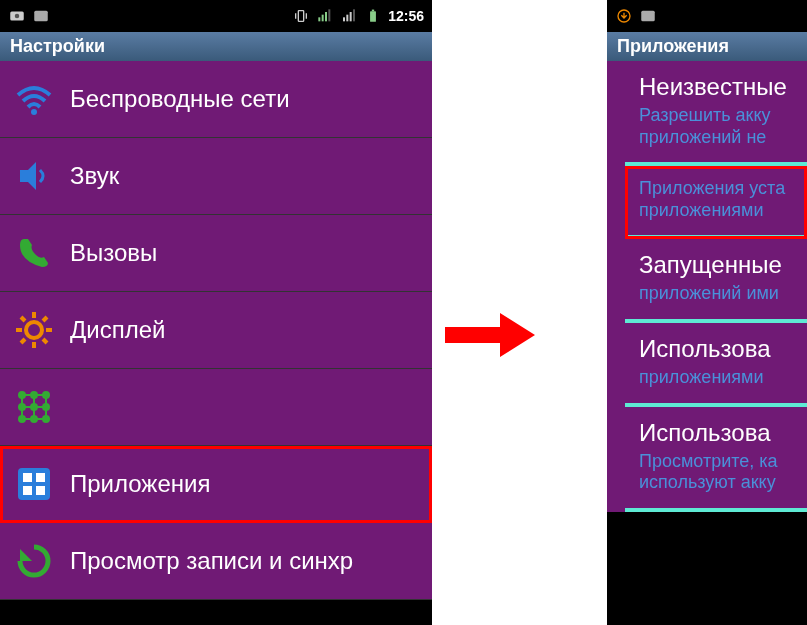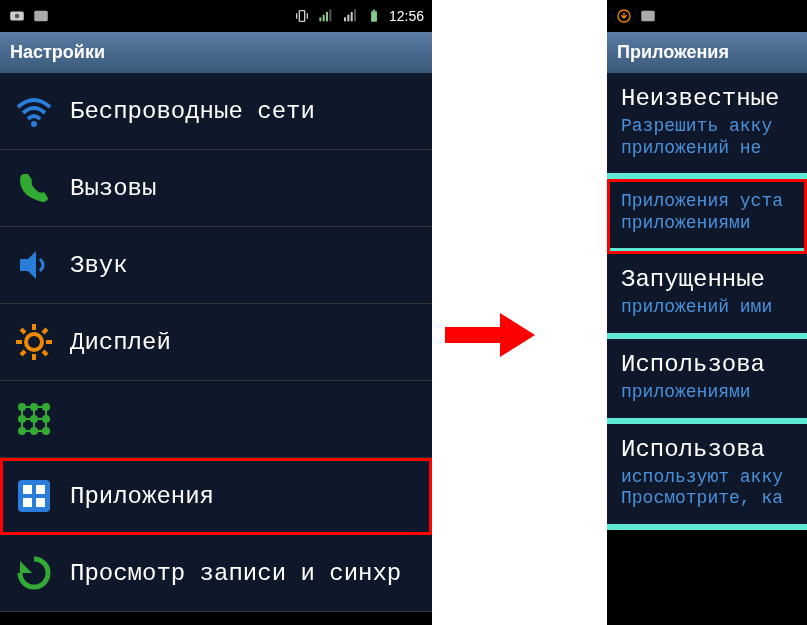--- a/index.html
+++ b/index.html
@@ -40,28 +40,27 @@
     }
     .status-icon {
       width: 18px;
       height: 18px;
       display: inline-flex;
       align-items: center;
       justify-content: center;
     }
     .header {
       background: linear-gradient(#5a7ca3, #3a5a7a);
-      padding: 10px 10px;
+      padding: 4px 10px;
       color: #fff;
       font-size: 18px;
       font-weight: bold;
     }
     .list {
-      background: #0f172a;
-      font-family: Liberation Mono, monospace;
+      background: #701a75;
     }
     .list-item {
       display: flex;
       align-items: center;
       padding: 18px 14px;
       border-bottom: 1px solid #333;
       color: #fff;
       gap: 16px;
     }
     .list-item.highlighted {
@@ -86,40 +85,41 @@
       justify-content: center;
       padding-top: 310px;
     }
     .arrow {
       width: 100px;
       height: 50px;
     }
     
     .apps-item {
       padding: 12px 14px 14px 14px;
-      border-bottom: 6px solid #5eead4;
-      color: #fff;
+      border-bottom: 4px solid #5eead4;
+      color: #fff;
+      margin-left: 18px;
     }
     .apps-item.highlighted {
       outline: 3px solid #f00;
       outline-offset: -3px;
     }
     .apps-title {
       font-size: 24px;
       color: #fff;
       margin-bottom: 4px;
       white-space: nowrap;
     }
     .apps-sub {
       font-size: 18px;
       color: #4a90d9;
       line-height: 1.2;
       white-space: nowrap;
     }
-    .time { font-weight: normal; }
+    .time { font-weight: bold; }
   </style>
 </head>
 <body>
 
 <div class="phone">
   <div class="status-bar">
     <div class="status-left">
       <span class="status-icon">
         <svg viewBox="0 0 24 24" width="18" height="18">
             <rect x="3" y="6" width="18" height="12" rx="2" fill="#ccc"></rect>
@@ -178,34 +178,34 @@
             <path d="M14 28 Q20 22 26 28" stroke="#2a7edb" stroke-width="4" fill="none"></path>
             <circle cx="20" cy="33" r="3" fill="#2a7edb"></circle>
           </svg>
       </span>
       <span class="item-label">Беспроводные сети</span>
     </div>
 
     <div class="list-item">
       <span class="item-icon">
         <svg viewBox="0 0 40 40" width="40" height="40">
-            <path d="M10 6 Q6 6 6 12 Q6 28 28 34 Q34 34 34 30 L30 24 Q26 26 22 22 Q16 16 18 12 L14 6 Z" fill="#3a3"></path>
-          </svg>
-      </span>
-      <span class="item-label">Вызовы</span>
-    </div>
-
-    <div class="list-item">
-      <span class="item-icon">
-        <svg viewBox="0 0 40 40" width="40" height="40">
             <path d="M6 14 L14 14 L22 6 L22 34 L14 26 L6 26 Z" fill="#2a7edb"></path>
             <path d="M26 14 Q32 20 26 26" stroke="#2a7edb" stroke-width="3" fill="none"></path>
           </svg>
       </span>
       <span class="item-label">Звук</span>
+    </div>
+
+    <div class="list-item">
+      <span class="item-icon">
+        <svg viewBox="0 0 40 40" width="40" height="40">
+            <path d="M10 6 Q6 6 6 12 Q6 28 28 34 Q34 34 34 30 L30 24 Q26 26 22 22 Q16 16 18 12 L14 6 Z" fill="#3a3"></path>
+          </svg>
+      </span>
+      <span class="item-label">Вызовы</span>
     </div>
 
     <div class="list-item">
       <span class="item-icon">
         <svg viewBox="0 0 40 40" width="40" height="40">
             <circle cx="20" cy="20" r="8" fill="none" stroke="#e80" stroke-width="4"></circle>
             <g stroke="#e80" stroke-width="4">
               <line x1="20" y1="2" x2="20" y2="8"></line>
               <line x1="20" y1="32" x2="20" y2="38"></line>
               <line x1="2" y1="20" x2="8" y2="20"></line>
@@ -318,18 +318,18 @@
       <div class="apps-sub">приложений ими</div>
     </div>
 
     <div class="apps-item">
       <div class="apps-title">Использова</div>
       <div class="apps-sub">приложениями</div>
     </div>
 
     <div class="apps-item">
       <div class="apps-title">Использова</div>
+      <div class="apps-sub">Просмотрите, ка</div>
       <div class="apps-sub">используют акку</div>
-      <div class="apps-sub">Просмотрите, ка</div>
     </div>
 
   </div>
 </div>
 
 </body></html>

